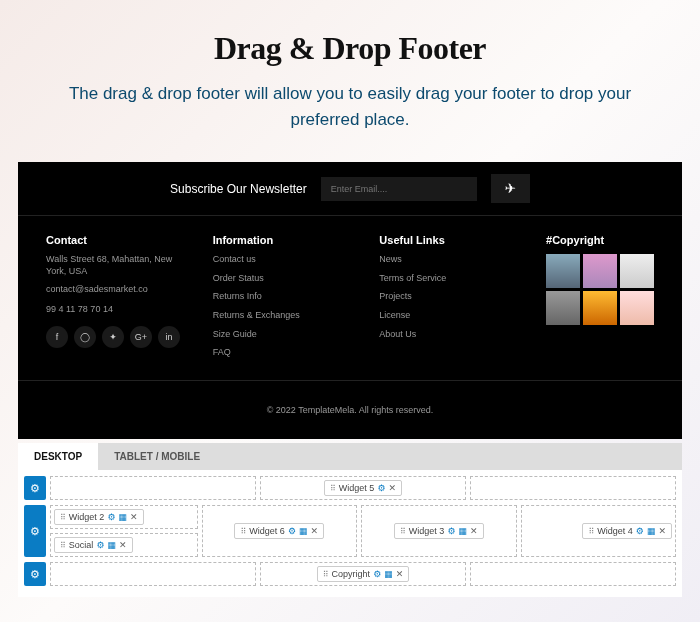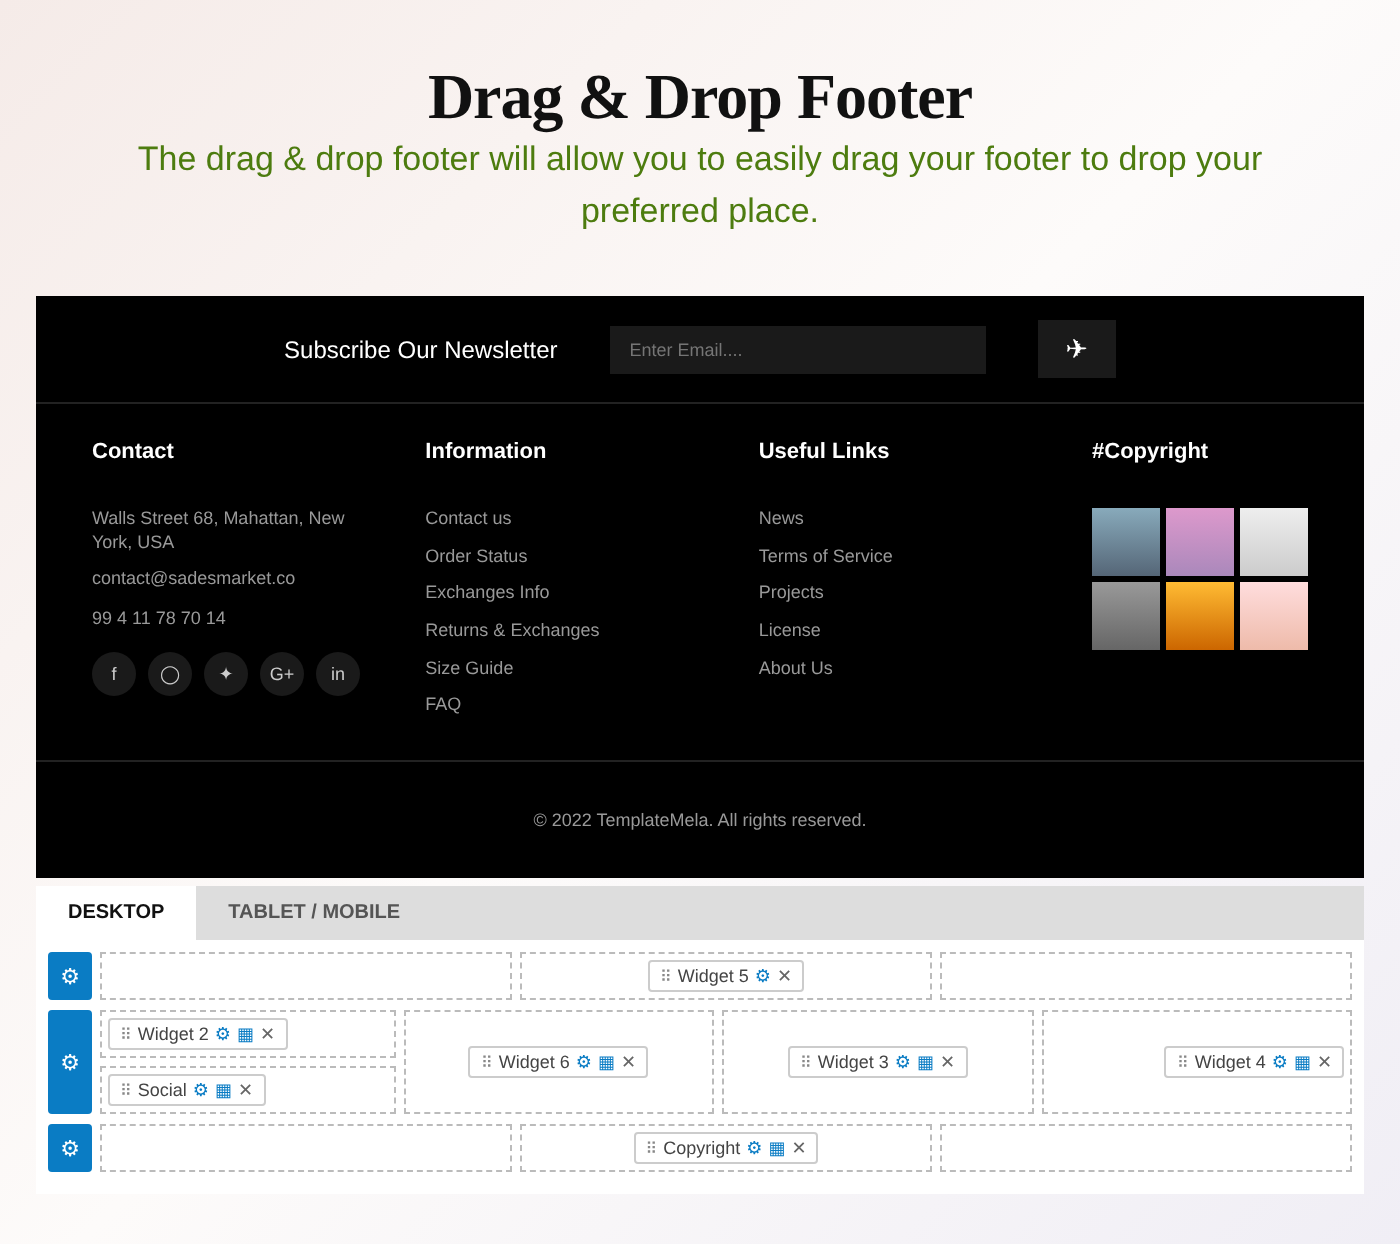--- a/index.html
+++ b/index.html
@@ -1,26 +1,26 @@
 <!DOCTYPE html>
 <html><head>
 <meta charset="utf-8">
 <style>
 *{box-sizing:border-box;margin:0;padding:0}
 body{font-family:Arial,Helvetica,sans-serif;background:linear-gradient(135deg,#f5ebe8 0%,#fdfbfa 50%,#f0eef5 100%);width:700px;height:622px;overflow:hidden}
 .hero{text-align:center;padding:30px 60px 20px}
 .hero h1{font-size:32px;font-weight:900;color:#111;font-family:Georgia,serif;letter-spacing:-0.5px}
-.hero p{font-size:17px;color:#4d7c0f;line-height:1.5;font-weight:400}
+.hero p{font-size:17px;color:#0c4a6e;margin-top:14px;line-height:1.5;font-weight:400}
 .footer-preview{background:#000;color:#aaa;margin:10px 18px 0;font-size:10px}
-.newsletter{display:flex;align-items:center;justify-content:center;padding:12px 0;border-bottom:1px solid #222;gap:26px}
+.newsletter{display:flex;align-items:center;justify-content:center;padding:12px 0;border-bottom:1px solid #222;gap:14px}
 .newsletter-label{color:#fff;font-size:12px}
-.newsletter-input{background:#1a1a1a;border:none;padding:7px 10px;width:188px;font-size:9px;color:#888}
+.newsletter-input{background:#1a1a1a;border:none;padding:7px 10px;width:156px;font-size:9px;color:#888}
 .newsletter-btn{background:#1a1a1a;border:none;padding:7px 14px;color:#fff;cursor:pointer}
 .footer-cols{display:flex;padding:18px 28px 14px;gap:30px}
-.footer-col h4{color:#fff;font-size:11px;margin-bottom:22px;font-weight:600}
+.footer-col h4{color:#fff;font-size:11px;margin-bottom:8px;font-weight:600}
 .footer-col{flex:1}
 .footer-col .line{color:#999;font-size:9px;margin-bottom:7px;line-height:1.3}
 .socials{display:flex;gap:6px;margin-top:10px}
 .social{width:22px;height:22px;border-radius:50%;background:#1a1a1a;display:flex;align-items:center;justify-content:center;font-size:9px;color:#ccc}
 .insta-grid{display:grid;grid-template-columns:repeat(3,34px);gap:3px}
 .insta-grid div{width:34px;height:34px;background:#444}
 .insta-grid div:nth-child(1){background:linear-gradient(#8ab,#567)}
 .insta-grid div:nth-child(2){background:linear-gradient(#d9c,#a8b)}
 .insta-grid div:nth-child(3){background:linear-gradient(#eee,#ccc)}
 .insta-grid div:nth-child(4){background:linear-gradient(#999,#666)}
@@ -71,21 +71,21 @@
         <div class="social">◯</div>
         <div class="social">✦</div>
         <div class="social">G+</div>
         <div class="social">in</div>
       </div>
     </div>
     <div class="footer-col">
       <h4>Information</h4>
       <div class="line">Contact us</div>
       <div class="line">Order Status</div>
-      <div class="line">Exchanges Info</div>
+      <div class="line">Returns Info</div>
       <div class="line">Returns &amp; Exchanges</div>
       <div class="line">Size Guide</div>
       <div class="line">FAQ</div>
     </div>
     <div class="footer-col">
       <h4>Useful Links</h4>
       <div class="line">News</div>
       <div class="line">Terms of Service</div>
       <div class="line">Projects</div>
       <div class="line">License</div>

